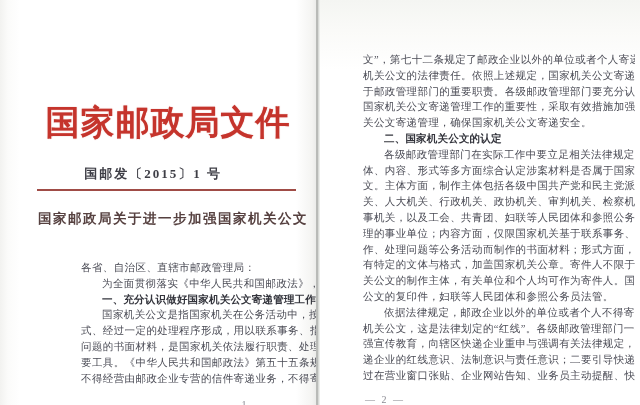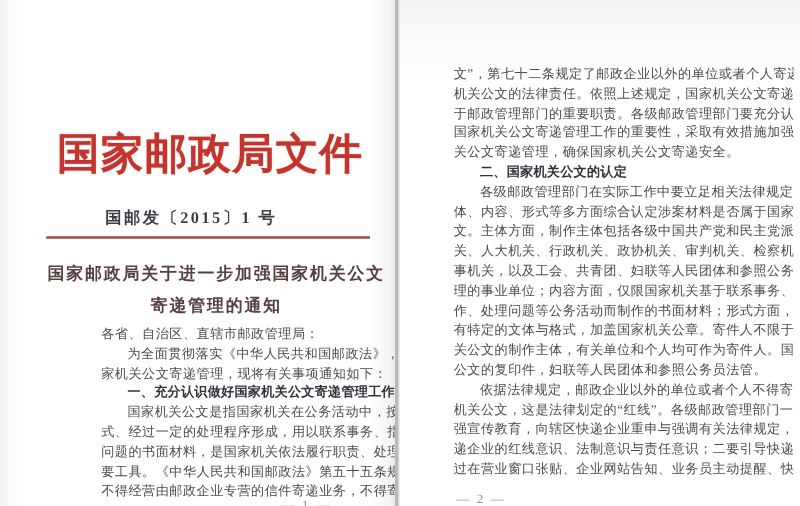--- a/index.html
+++ b/index.html
@@ -62,25 +62,23 @@
 </head>
 <body>
 
 <div id="stage">
 
   <div class="page" id="left-page">
     <div id="header-title">国家邮政局文件</div>
     <div id="doc-number">国邮发〔2015〕1 号</div>
     <div id="red-rule"></div>
     <div class="doc-title" id="doc-title-1">国家邮政局关于进一步加强国家机关公文</div>
-    <div class="doc-title" id="doc-title-2">寄递管理的通知</div>
     <div class="body-block" id="left-body">
         <div class="line">各省、自治区、直辖市邮政管理局：</div>
         <div class="line indent">为全面贯彻落实《中华人民共和国邮政法》，进一步加强国</div>
-        <div class="line">家机关公文寄递管理，现将有关事项通知如下：</div>
         <div class="line heading">一、充分认识做好国家机关公文寄递管理工作的重要性</div>
         <div class="line indent">国家机关公文是指国家机关在公务活动中，按照特定的体</div>
         <div class="line">式、经过一定的处理程序形成，用以联系事务、指导工作、处理</div>
         <div class="line">问题的书面材料，是国家机关依法履行职责、处理公务活动的重</div>
         <div class="line">要工具。《中华人民共和国邮政法》第五十五条规定“快递企业</div>
         <div class="line">不得经营由邮政企业专营的信件寄递业务，不得寄递国家机关公</div>
       </div>
     <div class="page-number" id="page-number-1">— 1 —</div>
   </div>
 

